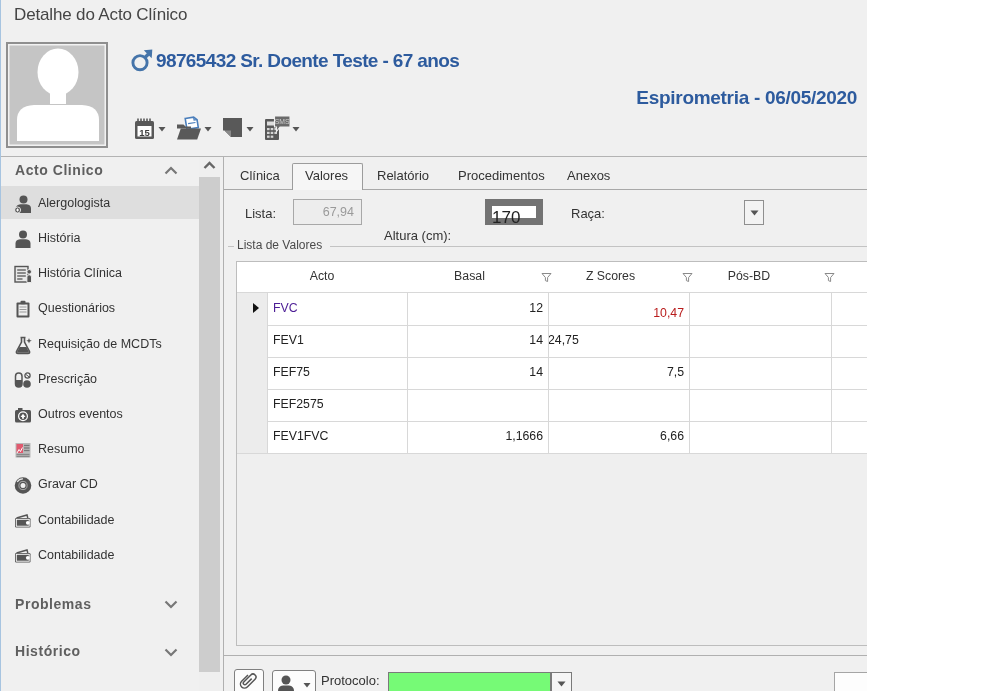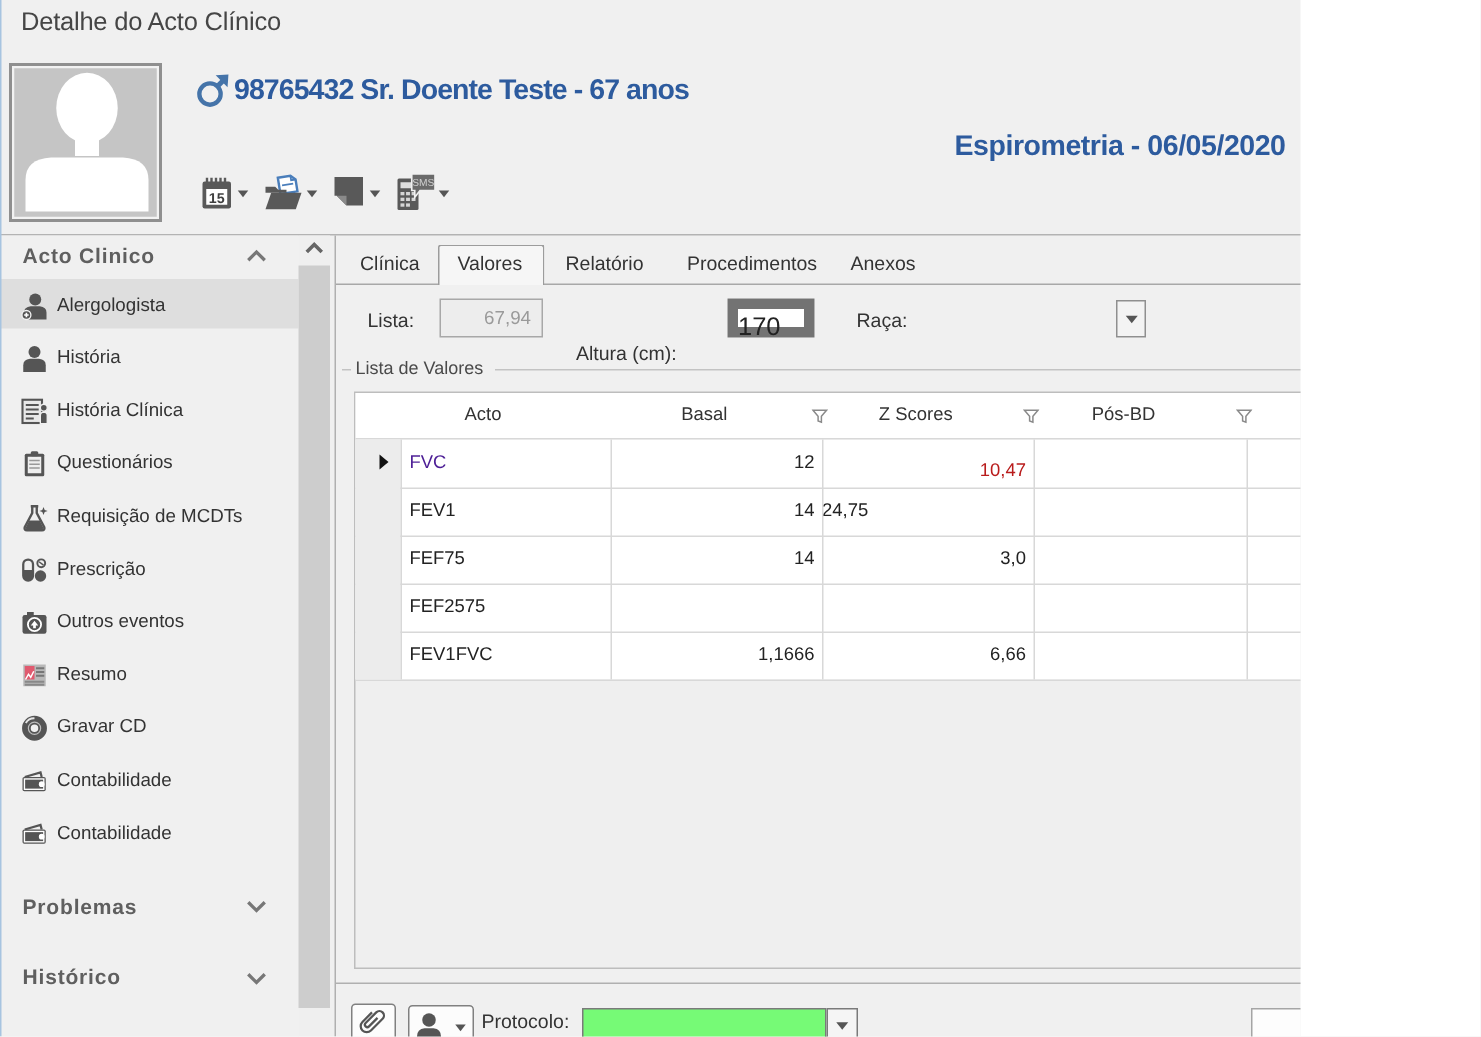--- a/index.html
+++ b/index.html
@@ -264,21 +264,21 @@
       <div class="abs" style="left:273px;top:301px;font-size:12.3px;color:#4c1d95;">FVC</div>
       <div class="abs" style="left:407px;top:301px;width:136px;text-align:right;font-size:12.3px;color:#222;">12</div>
       <div class="abs" style="left:548px;top:306px;width:136px;text-align:right;font-size:12.3px;color:#b91c1c;">10,47</div>
       <div class="abs" style="left:237px;top:325px;width:736px;height:1px;background:#d8d8d8;"></div>
       <div class="abs" style="left:273px;top:333px;font-size:12.3px;color:#222;">FEV1</div>
       <div class="abs" style="left:407px;top:333px;width:136px;text-align:right;font-size:12.3px;color:#222;">14</div>
       <div class="abs" style="left:548px;top:333px;width:136px;font-size:12.3px;color:#222;">24,75</div>
       <div class="abs" style="left:237px;top:357px;width:736px;height:1px;background:#d8d8d8;"></div>
       <div class="abs" style="left:273px;top:365px;font-size:12.3px;color:#222;">FEF75</div>
       <div class="abs" style="left:407px;top:365px;width:136px;text-align:right;font-size:12.3px;color:#222;">14</div>
-      <div class="abs" style="left:548px;top:365px;width:136px;text-align:right;font-size:12.3px;color:#222;">3,0</div>
+      <div class="abs" style="left:548px;top:365px;width:136px;text-align:right;font-size:12.3px;color:#222;">7,5</div>
       <div class="abs" style="left:237px;top:389px;width:736px;height:1px;background:#d8d8d8;"></div>
       <div class="abs" style="left:273px;top:397px;font-size:12.3px;color:#222;">FEF2575</div>
       <div class="abs" style="left:237px;top:421px;width:736px;height:1px;background:#d8d8d8;"></div>
       <div class="abs" style="left:273px;top:429px;font-size:12.3px;color:#222;">FEV1FVC</div>
       <div class="abs" style="left:407px;top:429px;width:136px;text-align:right;font-size:12.3px;color:#222;">1,1666</div>
       <div class="abs" style="left:548px;top:429px;width:136px;text-align:right;font-size:12.3px;color:#222;">6,66</div>
       <div class="abs" style="left:237px;top:453px;width:736px;height:1px;background:#d8d8d8;"></div>
       <div class="abs" style="left:237px;top:293px;width:30px;height:160px;background:#ececec;"></div>
       <div class="abs" style="left:267px;top:293px;width:1px;height:160px;background:#d8d8d8;"></div>
       <div class="abs" style="left:407px;top:293px;width:1px;height:160px;background:#d8d8d8;"></div>

